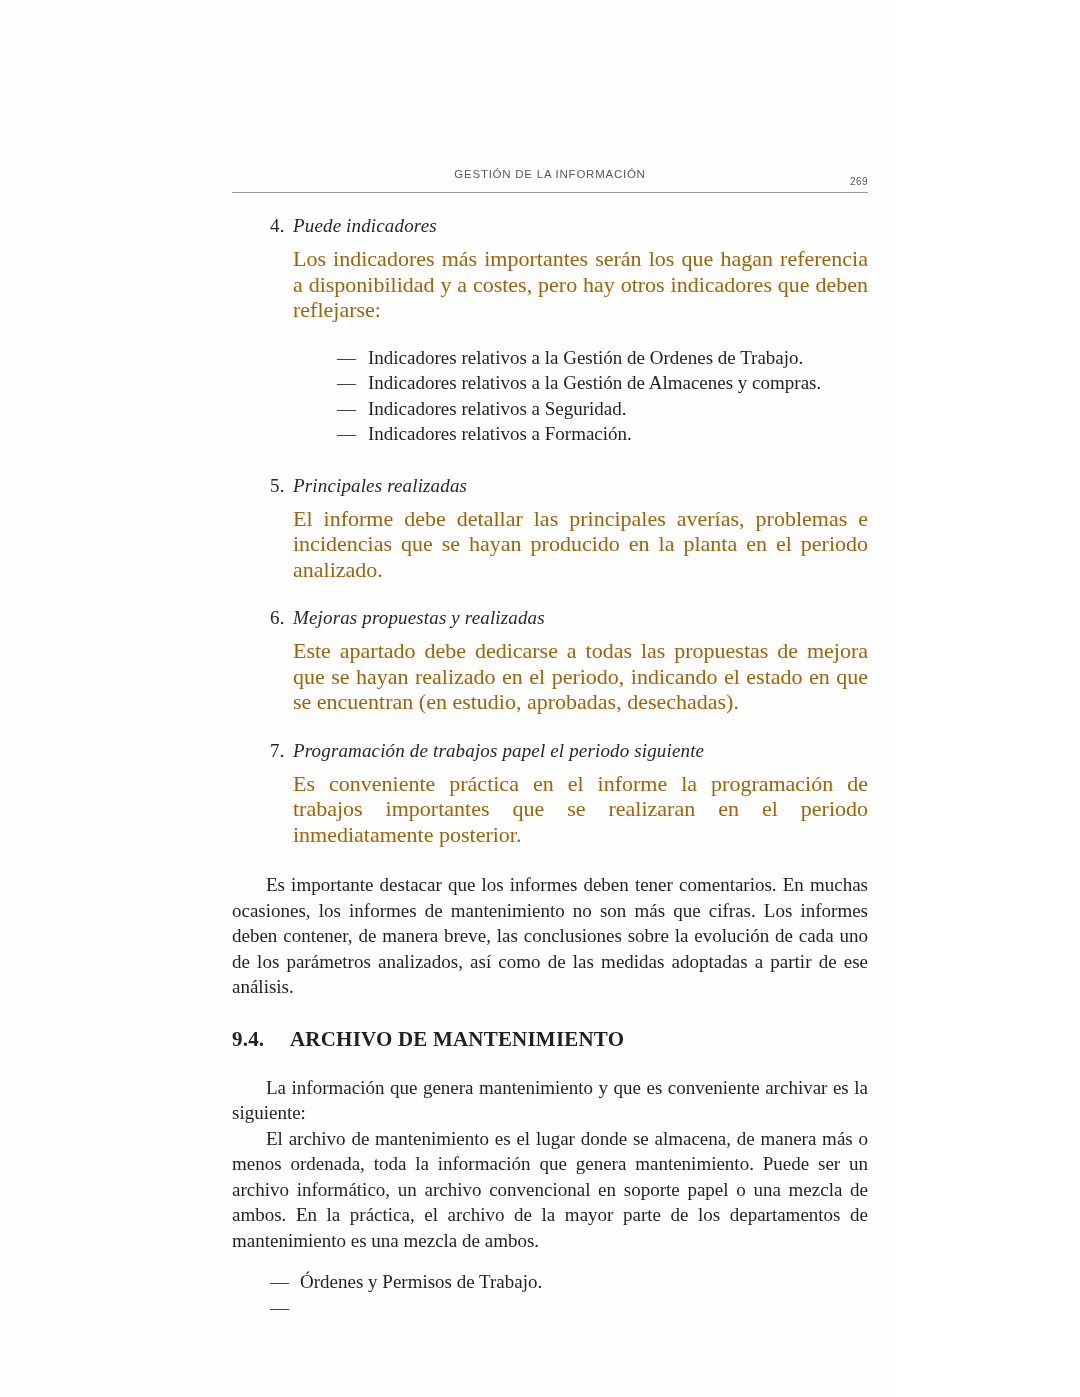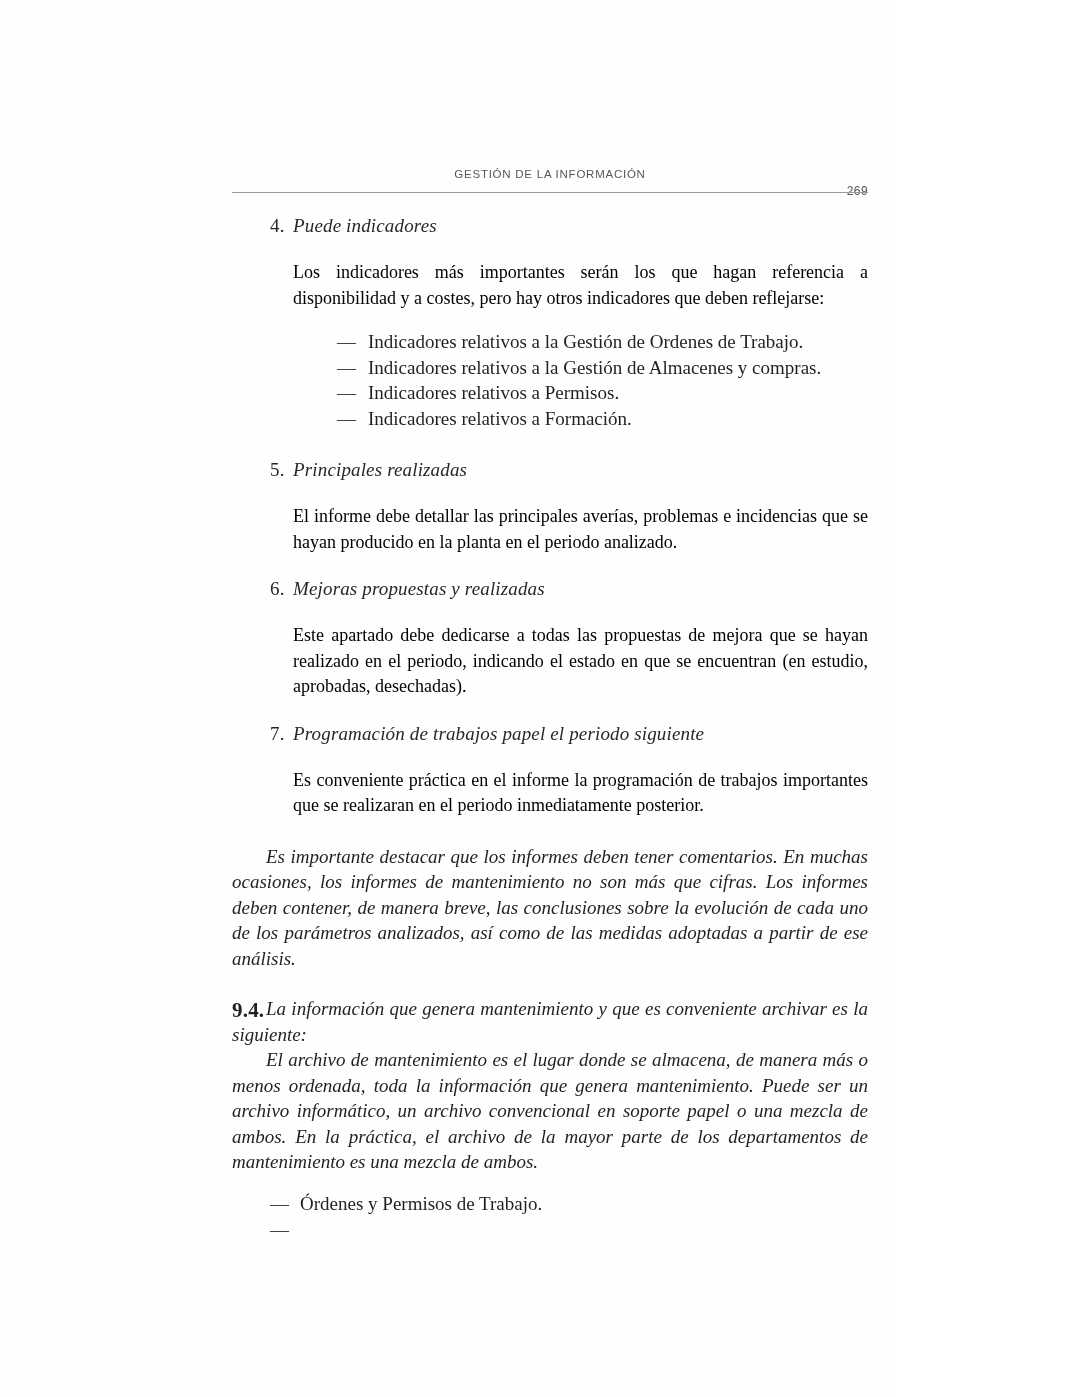--- a/index.html
+++ b/index.html
@@ -42,23 +42,23 @@
     text-align: center;
     font-family: "Liberation Sans", "DejaVu Sans", sans-serif;
     font-size: 11.5px;
     letter-spacing: 0.75px;
     color: #55585b;
     white-space: nowrap;
   }
   .running-head-pageno {
     position: absolute;
     right: 0;
-    top: 16px;
+    top: 8px;
     font-family: "Liberation Sans", "DejaVu Sans", sans-serif;
-    font-size: 12px;
+    font-size: 10px;
     letter-spacing: 0.4px;
     color: #55585b;
   }
   .head-rule {
     position: absolute;
     left: 232px;
     top: 192px;
     width: 636px;
     height: 1px;
     background: #9a9a9a;
@@ -90,26 +90,26 @@
   }
   .num-heading .num {
     position: absolute;
     left: 38px;
     top: 0;
     font-style: normal;
   }
 
   .num-body {
     margin-left: 61px;
-    margin-top: 21px;
-    font-size: 18px;
+    margin-top: 7px;
+    font-size: 22px;
     line-height: 25.5px;
     text-align: justify;
     text-justify: inter-word;
-    color: #000000;
+    color: #a16207;
     hyphens: manual;
   }
 
   
   .dash-list {
     margin: 10px 0 0 0;
     padding: 0;
     list-style: none;
   }
   .dash-list li {
@@ -148,21 +148,21 @@
 
   
   .para {
     font-size: 19px;
     line-height: 25.5px;
     text-align: justify;
     text-justify: inter-word;
     color: #231f20;
     margin: 0;
   }
-  .para.indent { text-indent: 34px; font-style: italic; }
+  .para.indent { text-indent: 34px; }
   .para.spaced-before { margin-top: 25px; }
 
   
   .section-heading {
     position: relative;
     margin-top: 25px;
     margin-bottom: 22px;
     font-weight: bold;
     font-size: 21px;
     line-height: 28px;
@@ -199,21 +199,21 @@
         <li>
           <span class="dash">—</span>
           <span>Indicadores relativos a la Gestión de Ordenes de Trabajo.</span>
         </li>
         <li>
           <span class="dash">—</span>
           <span>Indicadores relativos a la Gestión de Almacenes y compras.</span>
         </li>
         <li>
           <span class="dash">—</span>
-          <span>Indicadores relativos a Permisos.</span>
+          <span>Indicadores relativos a Seguridad.</span>
         </li>
         <li>
           <span class="dash">—</span>
           <span>Indicadores relativos a Formación.</span>
         </li>
       </ul>
     </div>
 
     <div class="num-item" style="margin-top:25px;">
       <div class="num-heading">
@@ -236,20 +236,21 @@
         <span class="num">7.</span>
         <span>Programación de trabajos papel el periodo siguiente</span>
       </div>
       <p class="num-body">Es conveniente práctica en el informe la programación de trabajos importantes que se realizaran en el periodo inmediatamente posterior.</p>
     </div>
 
     <p class="para indent spaced-before">Es importante destacar que los informes deben tener comentarios. En muchas ocasiones, los informes de mantenimiento no son más que cifras. Los informes deben contener, de manera breve, las conclusiones sobre la evolución de cada uno de los parámetros analizados, así como de las medidas adoptadas a partir de ese análisis.</p>
 
     <h2 class="section-heading">
       <span class="sec-num">9.4.</span>
+      <span>ARCHIVO DE MANTENIMIENTO</span>
     </h2>
 
     <p class="para indent">La información que genera mantenimiento y que es conveniente archivar es la siguiente:</p>
     <p class="para indent">El archivo de mantenimiento es el lugar donde se almacena, de manera más o menos ordenada, toda la información que genera mantenimiento. Puede ser un archivo informático, un archivo convencional en soporte papel o una mezcla de ambos. En la práctica, el archivo de la mayor parte de los departamentos de mantenimiento es una mezcla de ambos.</p>
 
     <ul class="dash-list-flush">
       <li>
         <span class="dash">—</span>
         <span>Órdenes y Permisos de Trabajo.</span>
       </li>

